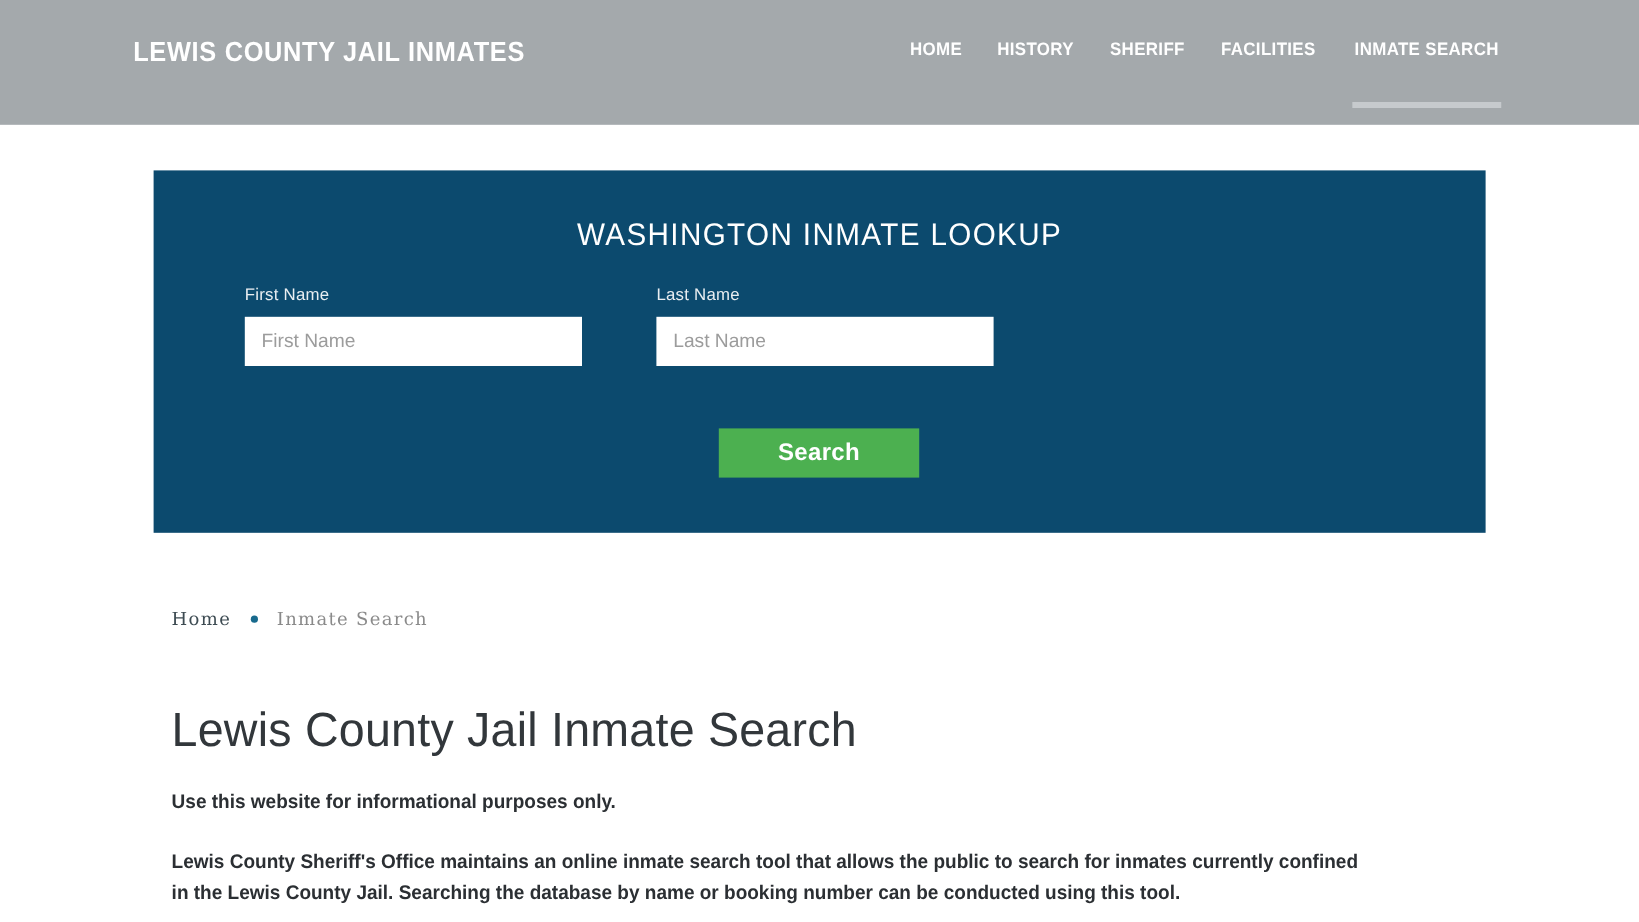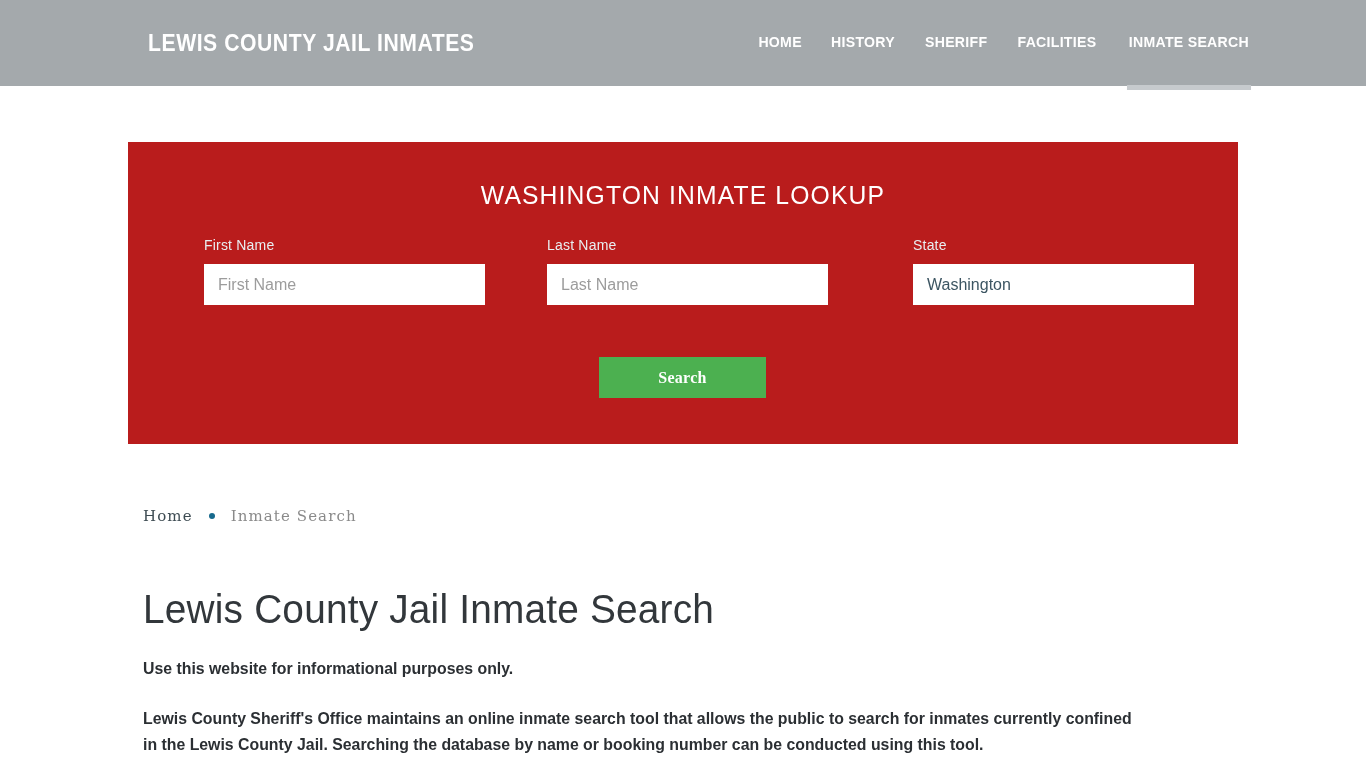--- a/index.html
+++ b/index.html
@@ -12,25 +12,24 @@
     height: 768px;
     overflow: hidden;
     background: #ffffff;
     font-family: "Liberation Sans", "DejaVu Sans", sans-serif;
     -webkit-font-smoothing: antialiased;
   }
 
   
   .site-header {
     position: relative;
-    height: 86px;
+    height: 104px;
     background: #a4a9ac;
     width: 100%;
     box-sizing: border-box;
-    padding-left: 37px;
   }
   .header-inner {
     position: relative;
     width: 100%;
     height: 86px;
   }
   .brand {
     position: absolute;
     left: 111px;
     top: 0;
@@ -83,21 +82,21 @@
     background: #c6cacd;
   }
 
   
   .lookup-panel {
     position: absolute;
     left: 128px;
     top: 142px;
     width: 1110px;
     height: 302px;
-    background: #b91c1c;
+    background: #0c4a6e;
     box-sizing: border-box;
   }
   .panel-title {
     position: absolute;
     top: 38px;
     left: 0;
     width: 100%;
     text-align: center;
     color: #ffffff;
     font-size: 26px;
@@ -146,23 +145,23 @@
   }
   .search-button {
     position: absolute;
     left: 471px;
     top: 215px;
     width: 167px;
     height: 41px;
     background: #4cb050;
     color: #ffffff;
     border: 0;
-    font-size: 16px;
-    font-weight: bold;
-    font-family: Liberation Serif, serif;
+    font-size: 20px;
+    font-weight: bold;
+    font-family: Liberation Sans, sans-serif;
     letter-spacing: 0.3px;
     cursor: pointer;
     border-radius: 0;
   }
 
   
   .content {
     position: absolute;
     left: 143px;
     top: 500px;
@@ -239,24 +238,20 @@
   <div class="field field-first">
     <label class="field-label" for="first-name-input">First Name</label>
     <input class="field-input" id="first-name-input" type="text" placeholder="First Name" style="">
   </div>
 
   <div class="field field-last">
     <label class="field-label" for="last-name-input">Last Name</label>
     <input class="field-input" id="last-name-input" type="text" placeholder="Last Name" style="">
   </div>
 
-  <div class="field field-state">
-    <label class="field-label" for="state-input">State</label>
-    <input class="field-input" id="state-input" type="text" placeholder="State" value="Washington" style="">
-  </div>
 
   <button class="search-button" type="button">Search</button>
 </section>
 
 <main class="content">
   <div class="breadcrumb">
     <a class="crumb-link" href="#">Home</a>
     <span class="crumb-sep"></span>
     <span class="crumb-current">Inmate Search</span>
   </div>

